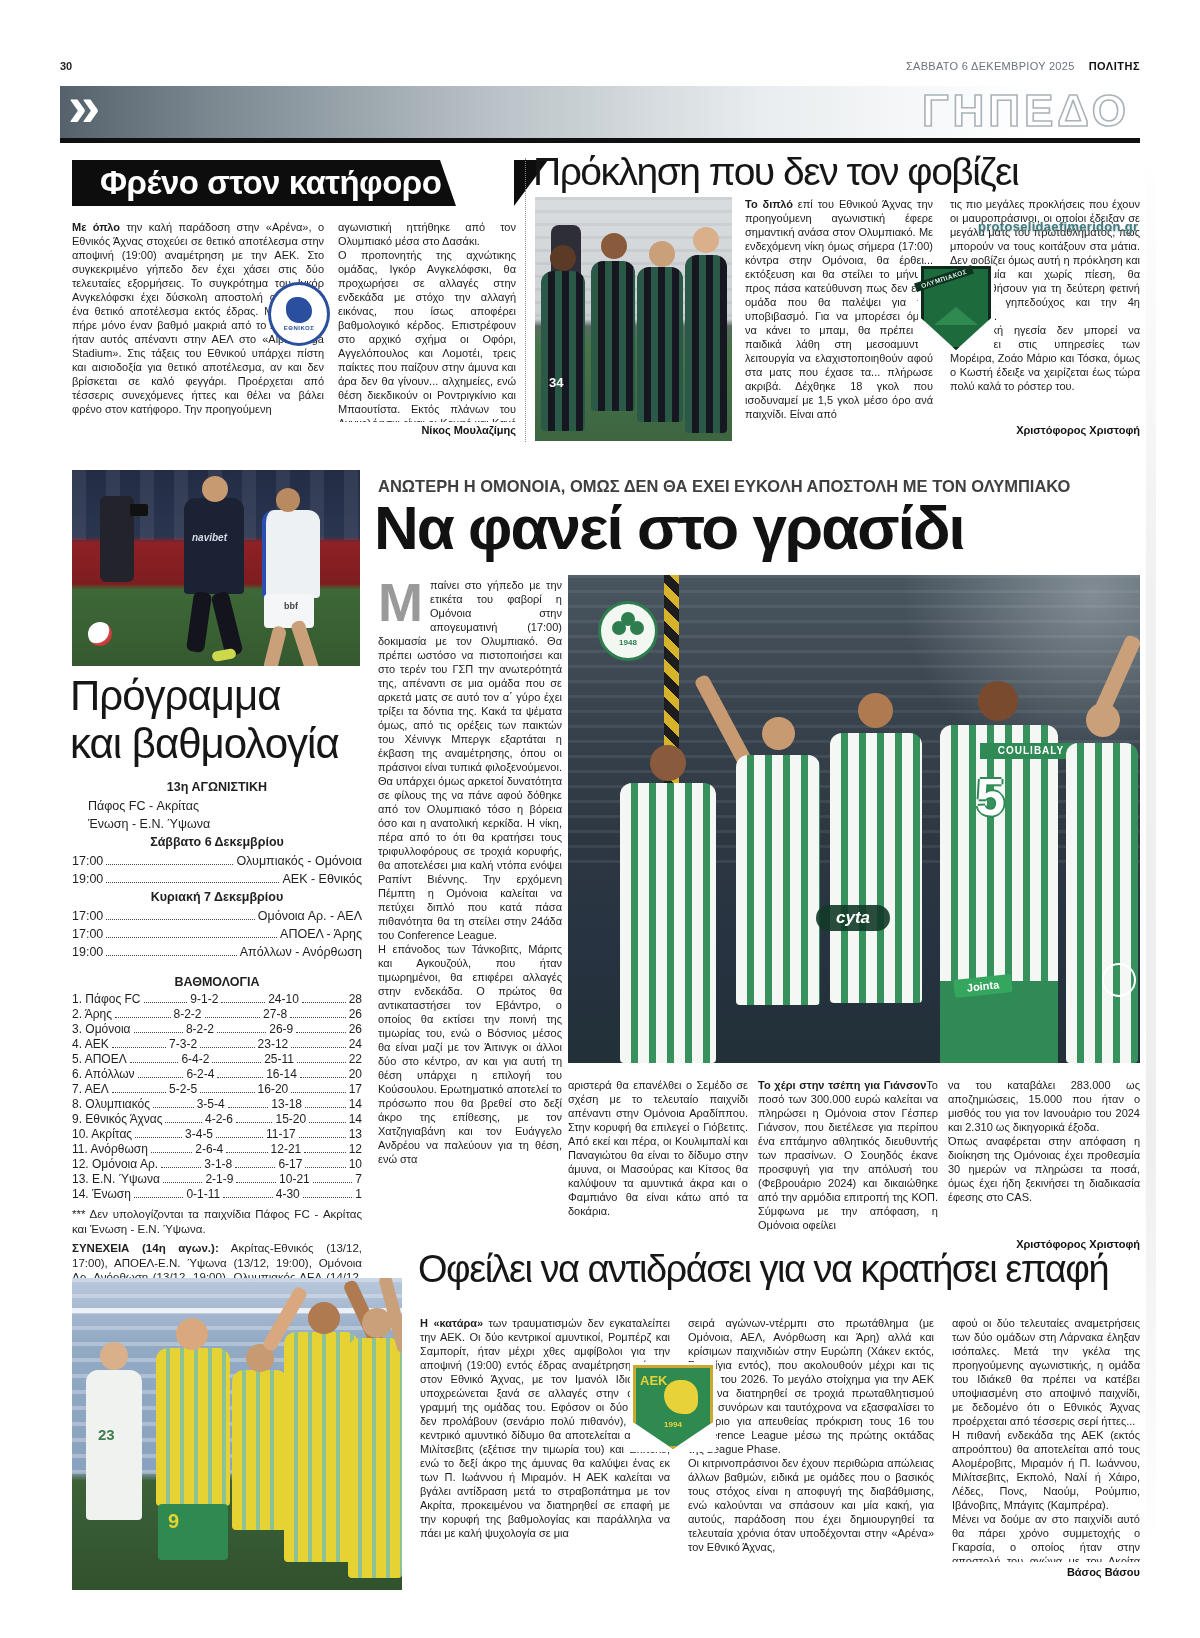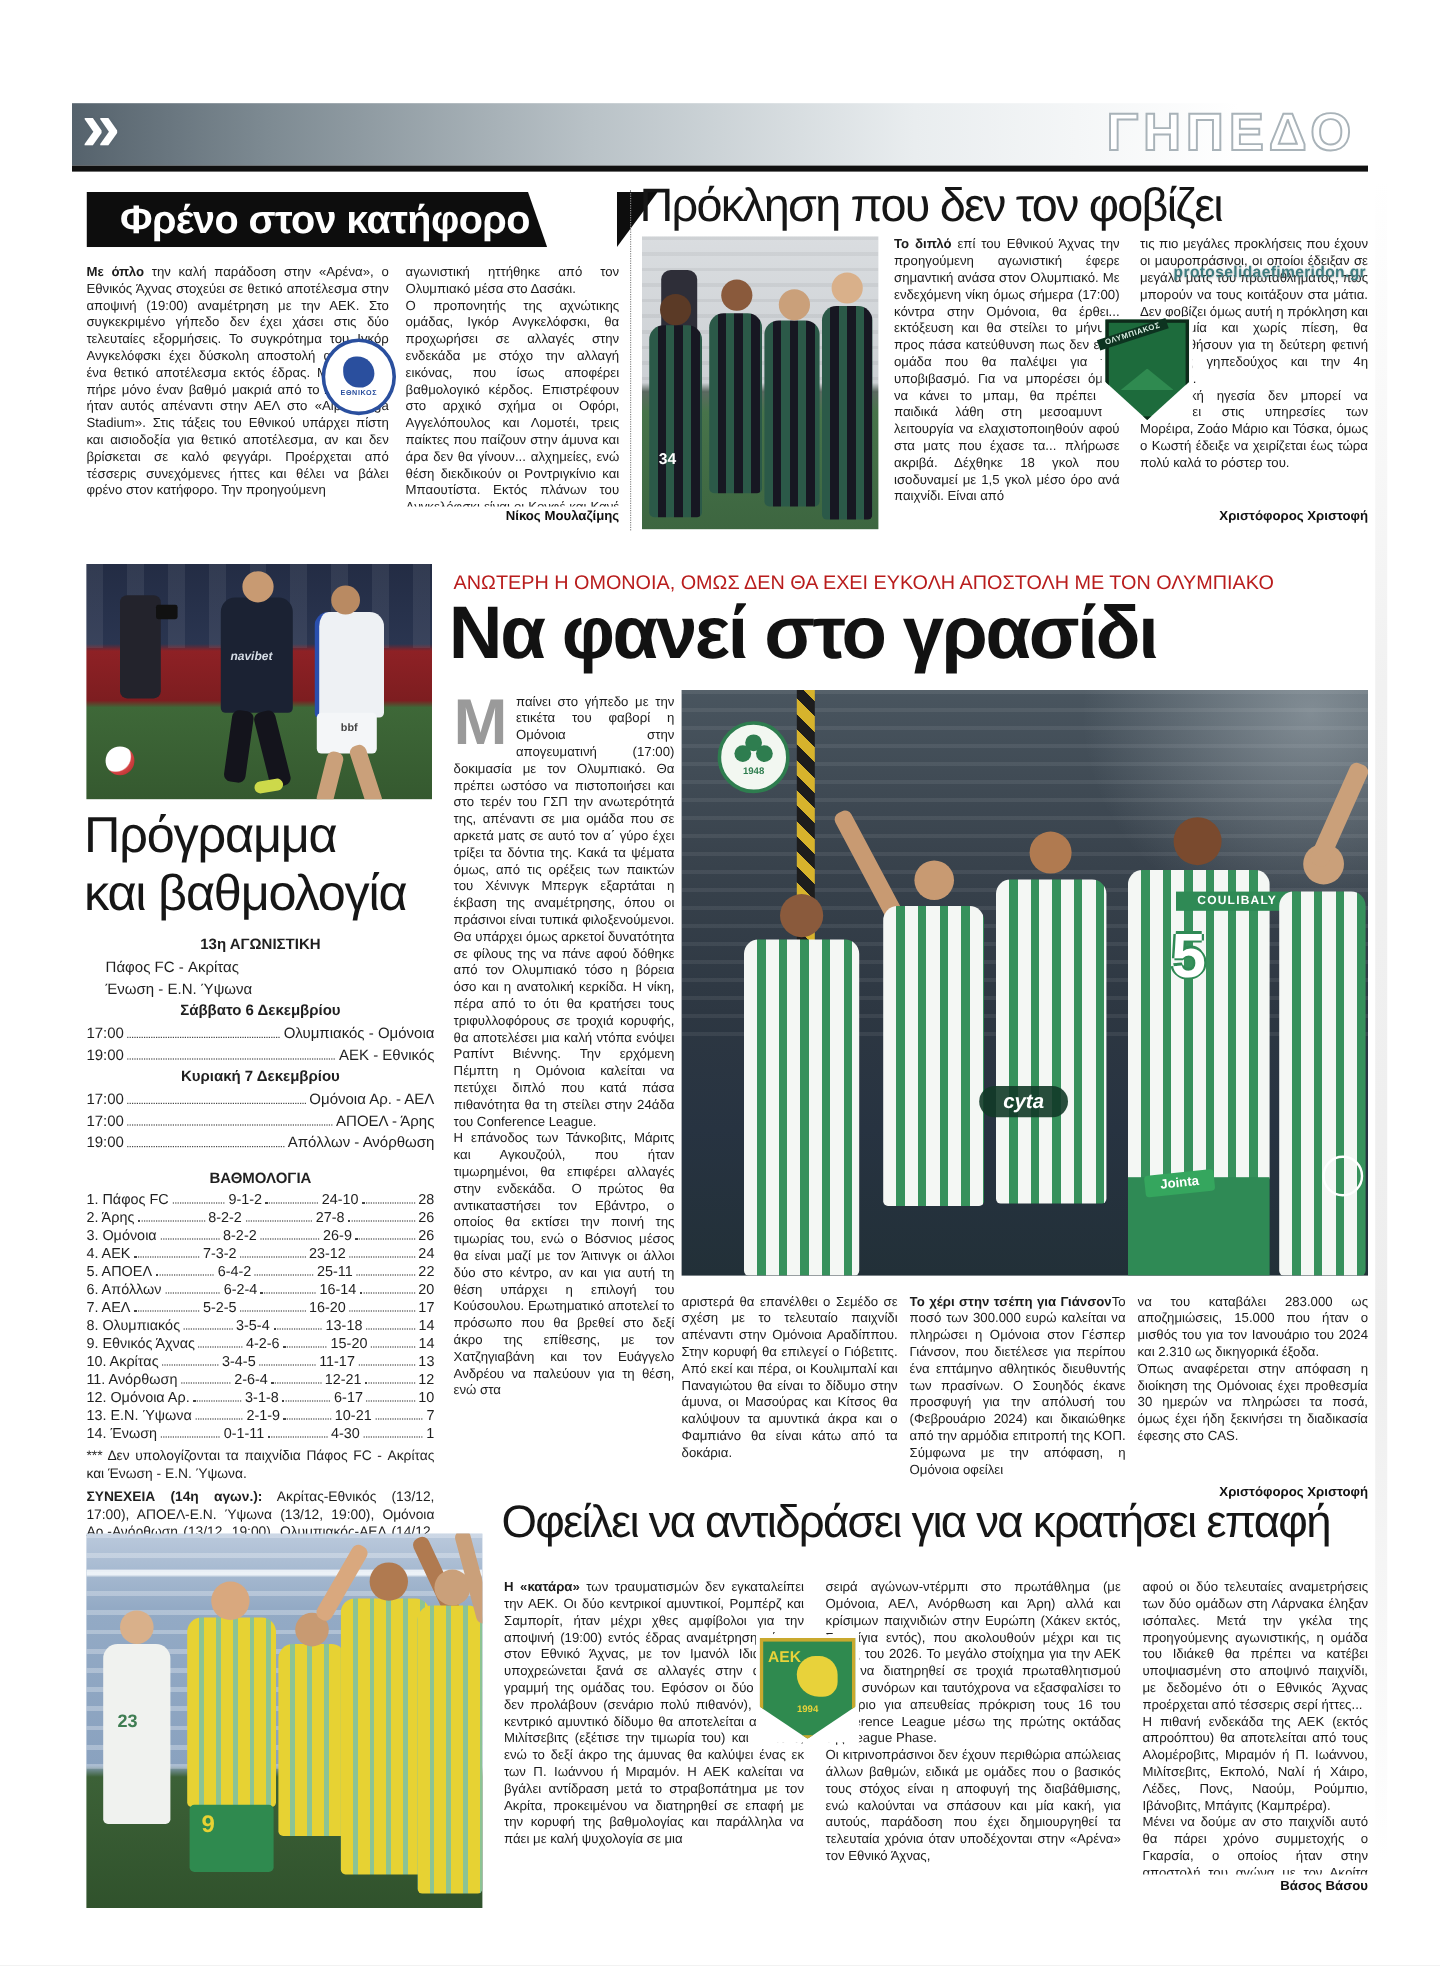--- a/index.html
+++ b/index.html
@@ -22,21 +22,21 @@
   .lead{font-weight:bold;}
   .byline{position:absolute;font-size:11px;font-weight:bold;color:#111;text-align:right;}
   .dropcap{float:left;font-size:54px;line-height:42px;font-weight:bold;color:#9a9a9a;margin:3px 7px 0 0;}
   
   .barhead{position:absolute;left:72px;top:160px;width:384px;height:46px;background:#0d0d0d;
            clip-path:polygon(0 0,calc(100% - 16px) 0,100% 100%,0 100%);}
   .barhead span{display:block;padding:4px 0 0 28px;font-size:33px;font-weight:bold;color:#fff;letter-spacing:-.5px;}
   .bartri{position:absolute;left:514px;top:160px;width:34px;height:46px;background:#0d0d0d;
           clip-path:polygon(0 0,100% 0,0 100%);}
   .h-thin{position:absolute;font-weight:400;color:#161616;letter-spacing:-1.5px;}
-  .kicker{position:absolute;font-size:16.5px;font-weight:normal;color:#b91c1c;}
+  .kicker{position:absolute;font-size:16.5px;font-weight:bold;color:#404040;}
   .megahead{position:absolute;font-size:62px;font-weight:bold;color:#121212;letter-spacing:-2px;}
   .progtitle{position:absolute;left:70px;top:672px;font-size:42px;line-height:48px;font-weight:400;color:#161616;letter-spacing:-1px;}
   
   .progbox{position:absolute;left:72px;top:778px;width:290px;}
   .ph{ text-align:center;font-weight:bold;font-size:12.5px;line-height:19px;}
   .pline{font-size:12.5px;line-height:18px;padding-left:16px;}
   .mrow{display:flex;align-items:baseline;font-size:12.5px;line-height:18px;}
   .dots{flex:1;border-bottom:1.5px dotted #444;margin:0 3px 3px 3px;min-width:8px;}
   .srow{display:flex;align-items:baseline;font-size:12px;line-height:15px;}
   .note{font-size:11.5px;line-height:14.5px;text-align:justify;margin-top:5px;white-space:pre-line;}
@@ -68,20 +68,26 @@
   .aek-letters{position:absolute;left:4px;top:6px;color:#e8d23a;font-weight:bold;font-size:13px;line-height:13px;width:14px;}
   .aek-eagle{position:absolute;left:28px;top:12px;width:34px;height:34px;border-radius:50% 50% 40% 60%;background:#e8d23a;}
   .aek-year{position:absolute;left:0;right:0;top:52px;text-align:center;color:#e8d23a;font-size:8px;font-weight:bold;}
   .gray-edge{position:absolute;left:1146px;top:150px;width:10px;height:1400px;background:linear-gradient(180deg,#fff,#f1f1f1 30%,#eee 70%,#fff);}
 </style>
 </head>
 <body>
 
 <div class="page">
 
+  <div class="topline">
+    <span class="pagenum">30</span>
+    <span>
+      <span class="dateline">ΣΑΒΒΑΤΟ 6 ΔΕΚΕΜΒΡΙΟΥ 2025</span><span class="masthead">ΠΟΛΙΤΗΣ</span>
+    </span>
+  </div>
 
   <div class="banner">
     <span class="chev">»</span>
     <span class="section-logo">ΓΗΠΕΔΟ</span>
   </div>
 
   <div class="barhead">
     <span>Φρένο στον κατήφορο</span>
   </div>
   <div class="bartri"></div>
@@ -127,21 +133,21 @@
 
   <div class="watermark">protoselidaefimeridon.gr</div>
 
   <div class="photo" style="left:72px;top:470px;width:288px;height:196px;background:linear-gradient(180deg,#232c44 0%,#2a3550 34%,#8e2125 37%,#7d1d20 58%,#3e6838 61%,#35592f 100%);">
     <div class="abs" style="left:0;top:0;right:0;height:70px;background:repeating-linear-gradient(90deg,rgba(255,255,255,.07) 0 14px,transparent 14px 34px);"></div>
     <div class="abs" style="left:28px;top:26px;width:34px;height:86px;background:#23232c;border-radius:6px;"></div>
     <div class="abs" style="left:58px;top:34px;width:18px;height:12px;background:#111;border-radius:2px;"></div>
 
     <div class="pl" style="left:112px;top:28px;width:60px;height:96px;background:#1b2233;"></div>
     <div class="hd" style="left:130px;top:6px;width:26px;height:26px;background:#c89a72;"></div>
-    <div class="ptxt" style="left:120px;top:72px;font-size:10px;font-style:italic;color:#d6dde6;">navibet</div>
+    <div class="ptxt" style="left:120px;top:62px;font-size:10px;font-style:italic;color:#d6dde6;">navibet</div>
     <div class="limb" style="left:118px;top:122px;width:18px;height:60px;background:#14141c;transform:rotate(8deg);"></div>
     <div class="limb" style="left:146px;top:122px;width:18px;height:64px;background:#14141c;transform:rotate(-14deg);"></div>
     <div class="limb" style="left:140px;top:180px;width:24px;height:10px;background:#cdd94a;transform:rotate(-10deg);"></div>
 
     <div class="pl" style="left:190px;top:40px;width:54px;height:88px;background:#eef1f4;border-left:4px solid #2a4fae;"></div>
     <div class="hd" style="left:204px;top:18px;width:24px;height:24px;background:#b98a62;"></div>
     <div class="abs" style="left:192px;top:124px;width:50px;height:34px;background:#f4f6f8;border-radius:4px;"></div>
     <div class="ptxt" style="left:212px;top:131px;font-size:9px;color:#444;">bbf</div>
     <div class="limb" style="left:196px;top:156px;width:14px;height:46px;background:#caa07a;transform:rotate(14deg);"></div>
     <div class="limb" style="left:226px;top:150px;width:14px;height:54px;background:#caa07a;transform:rotate(-18deg);"></div>

